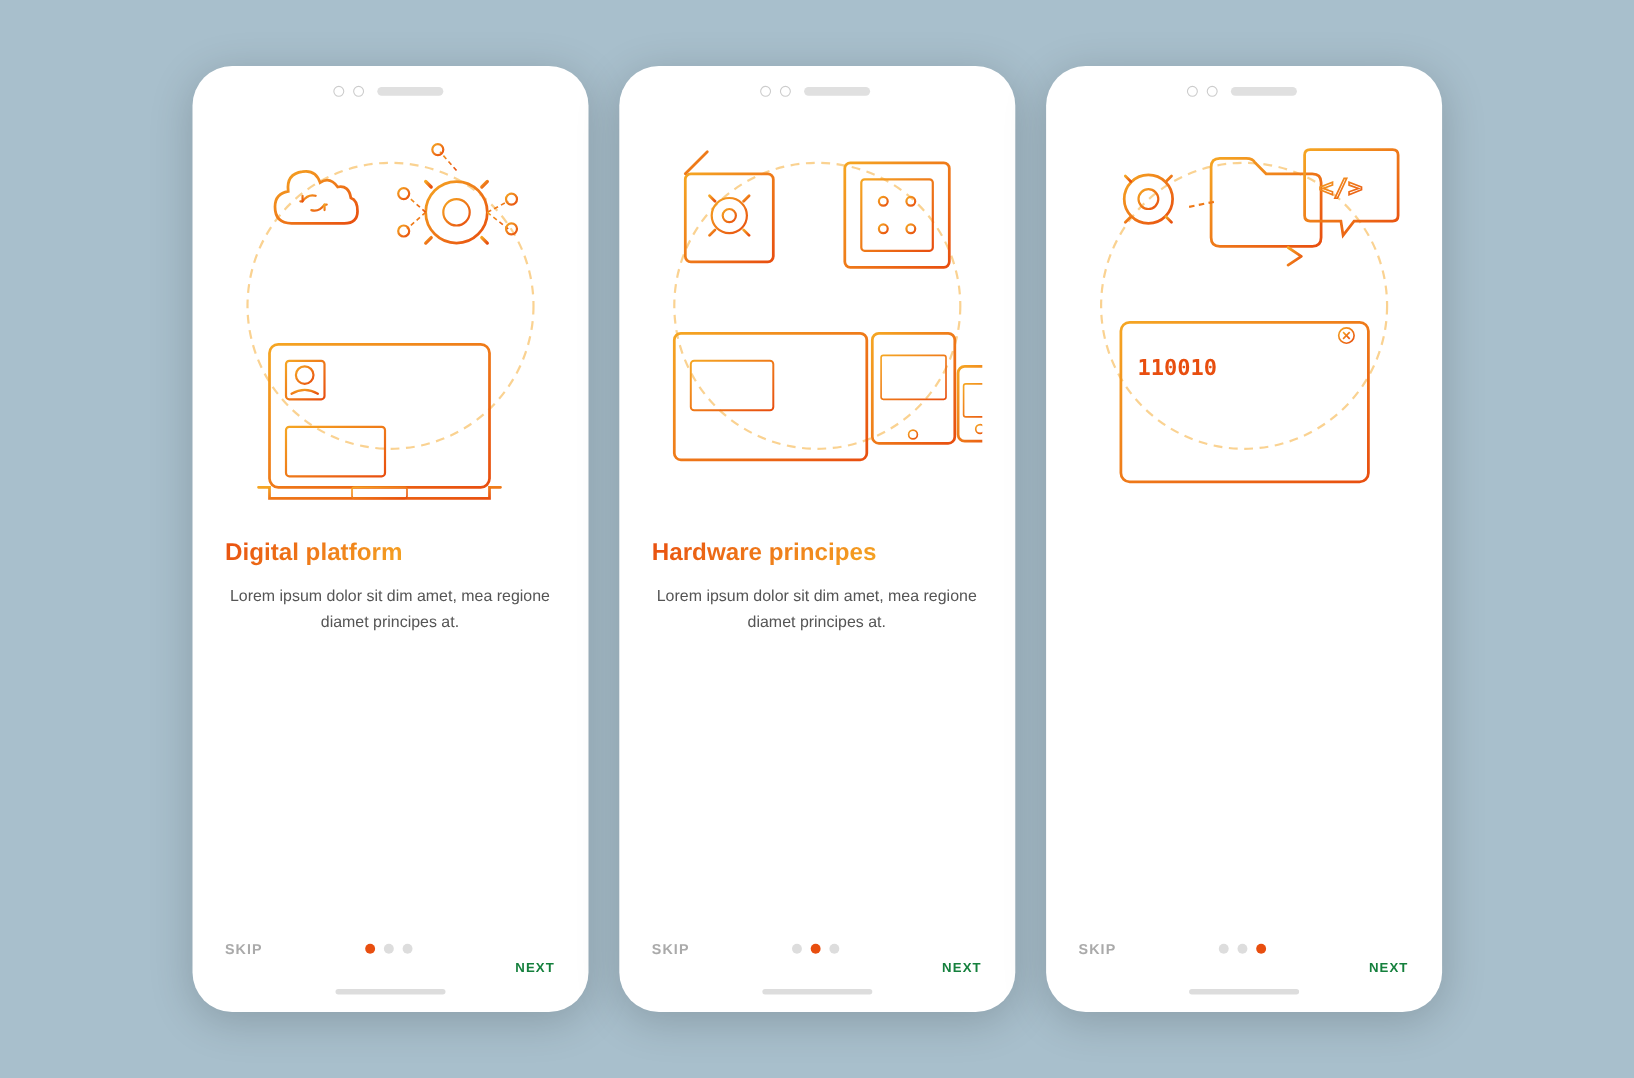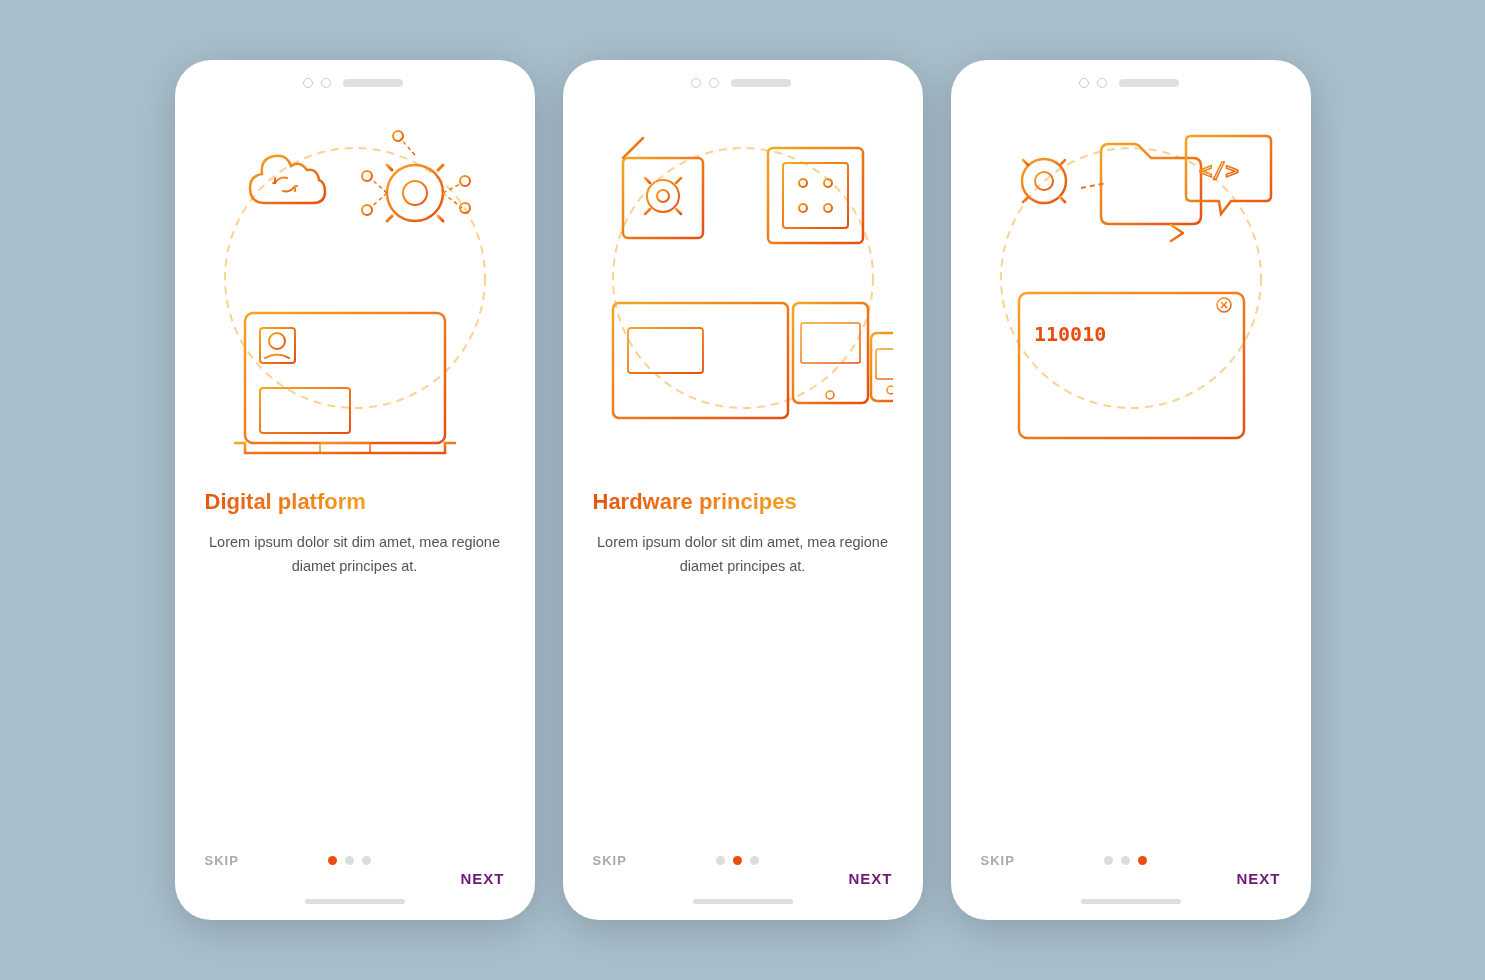--- a/index.html
+++ b/index.html
@@ -133,23 +133,23 @@
     }
 
     .nav-skip {
       font-size: 13px;
       font-weight: 600;
       color: #aaa;
       letter-spacing: 1px;
     }
 
     .nav-next {
-      font-size: 15px;
+      font-size: 12px;
       font-weight: 700;
-      color: #701a75;
+      color: #15803d;
       letter-spacing: 1px;
       margin-top: 36px;
     }
 
     .nav-dots {
       display: flex;
       gap: 8px;
       align-items: center;
     }
 

